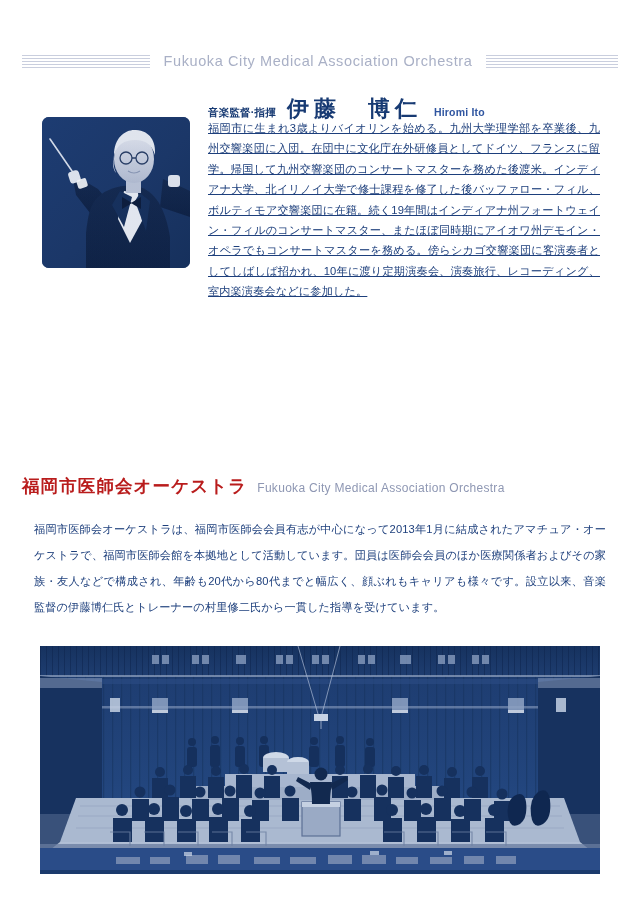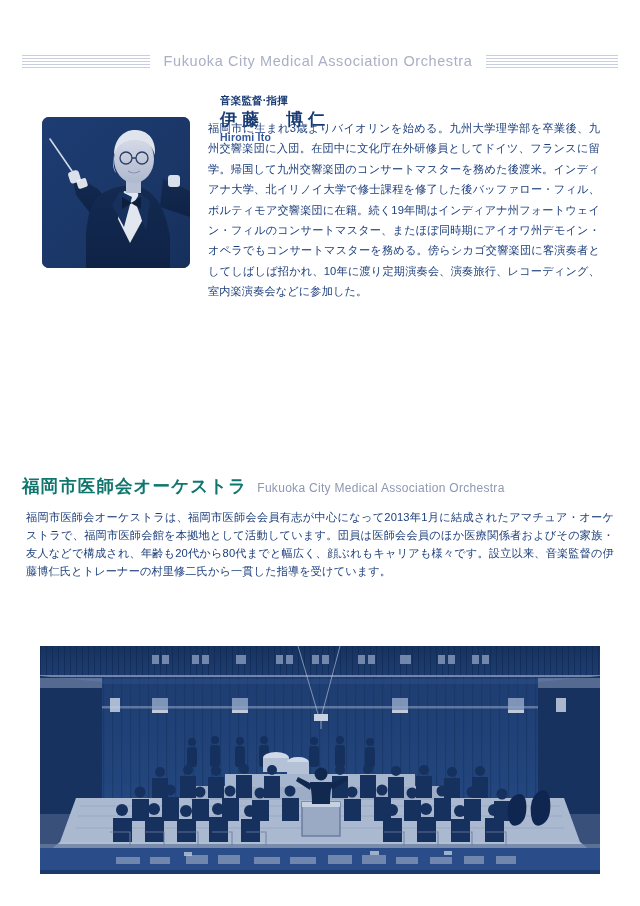--- a/index.html
+++ b/index.html
@@ -71,30 +71,29 @@
   }
   .conductor-photo svg { display: block; width: 100%; height: 100%; }
 
   .conductor-heading {
     position: absolute;
     left: 208px;
     top: 94px;
     display: flex;
     align-items: baseline;
     white-space: nowrap;
-    flex-direction: column;
   }
   .ch-role {
     font-size: 10.5px;
     font-weight: bold;
     color: #173a73;
     letter-spacing: 0.2px;
   }
   .ch-name {
-    font-size: 17px;
+    font-size: 22px;
     font-weight: bold;
     color: #173a73;
     margin-left: 11px;
     letter-spacing: 5px;
   }
   .ch-name-en {
     font-size: 10.5px;
     font-weight: bold;
     color: #2f55a0;
     margin-left: 12px;
@@ -108,54 +107,55 @@
     width: 392px;
   }
   .conductor-bio p {
     margin: 0 0 0 0;
     font-size: 11.2px;
     line-height: 20.4px;
     color: #1d3f7c;
     text-align: justify;
     text-justify: inter-character;
     letter-spacing: 0.1px;
+    text-decoration: underline;
   }
 
   
   .section-heading {
     position: absolute;
     left: 22px;
     top: 474px;
     display: flex;
     align-items: baseline;
     white-space: nowrap;
   }
   .sh-ja {
     font-size: 17.5px;
     font-weight: bold;
-    color: #0f766e;
+    color: #b91c1c;
     letter-spacing: 1.1px;
   }
   .sh-en {
     font-size: 12px;
     color: #8e97b3;
     margin-left: 10px;
     letter-spacing: 0.3px;
   }
 
   .orchestra-body {
     position: absolute;
     left: 22px;
     top: 504px;
     width: 596px;
   }
   .orchestra-body p {
-    margin: 4px;
+    margin: 12px;
     font-size: 11.2px;
-    line-height: 18px;
+    line-height: 26px;
     color: #1d3f7c;
     text-align: justify;
     text-justify: inter-character;
     letter-spacing: 0.1px;
   }
 
   
   .orchestra-photo {
     position: absolute;
     left: 40px;

